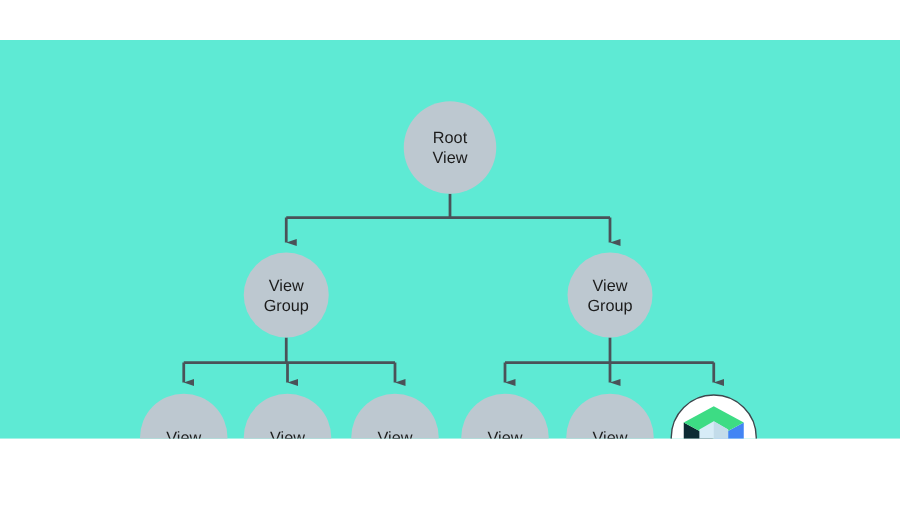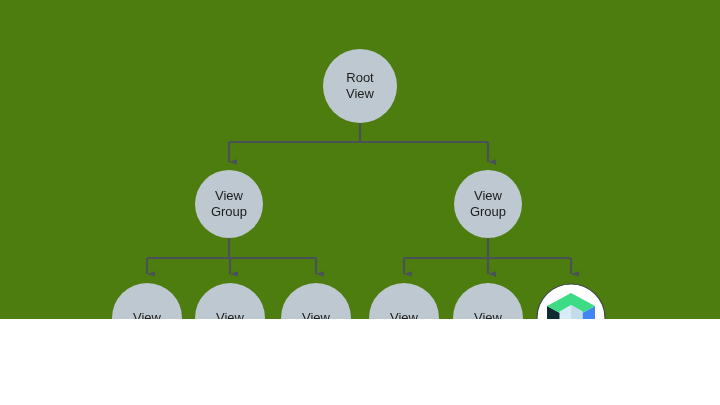--- a/index.html
+++ b/index.html
@@ -8,22 +8,23 @@
     padding: 0;
     background: #ffffff;
   }
   body {
     font-family: "Liberation Sans", sans-serif;
   }
   #canvas {
     position: relative;
     width: 720px;
     height: 319px;
-    background: #4d7c0f;
+    background: #5eead4;
     overflow: hidden;
+    margin-top: 32px;
   }
   #diagram-svg {
     position: absolute;
     left: 0;
     top: 0;
     width: 720px;
     height: 405px;
   }
   .node-label {
     font-family: "Liberation Sans", sans-serif;

